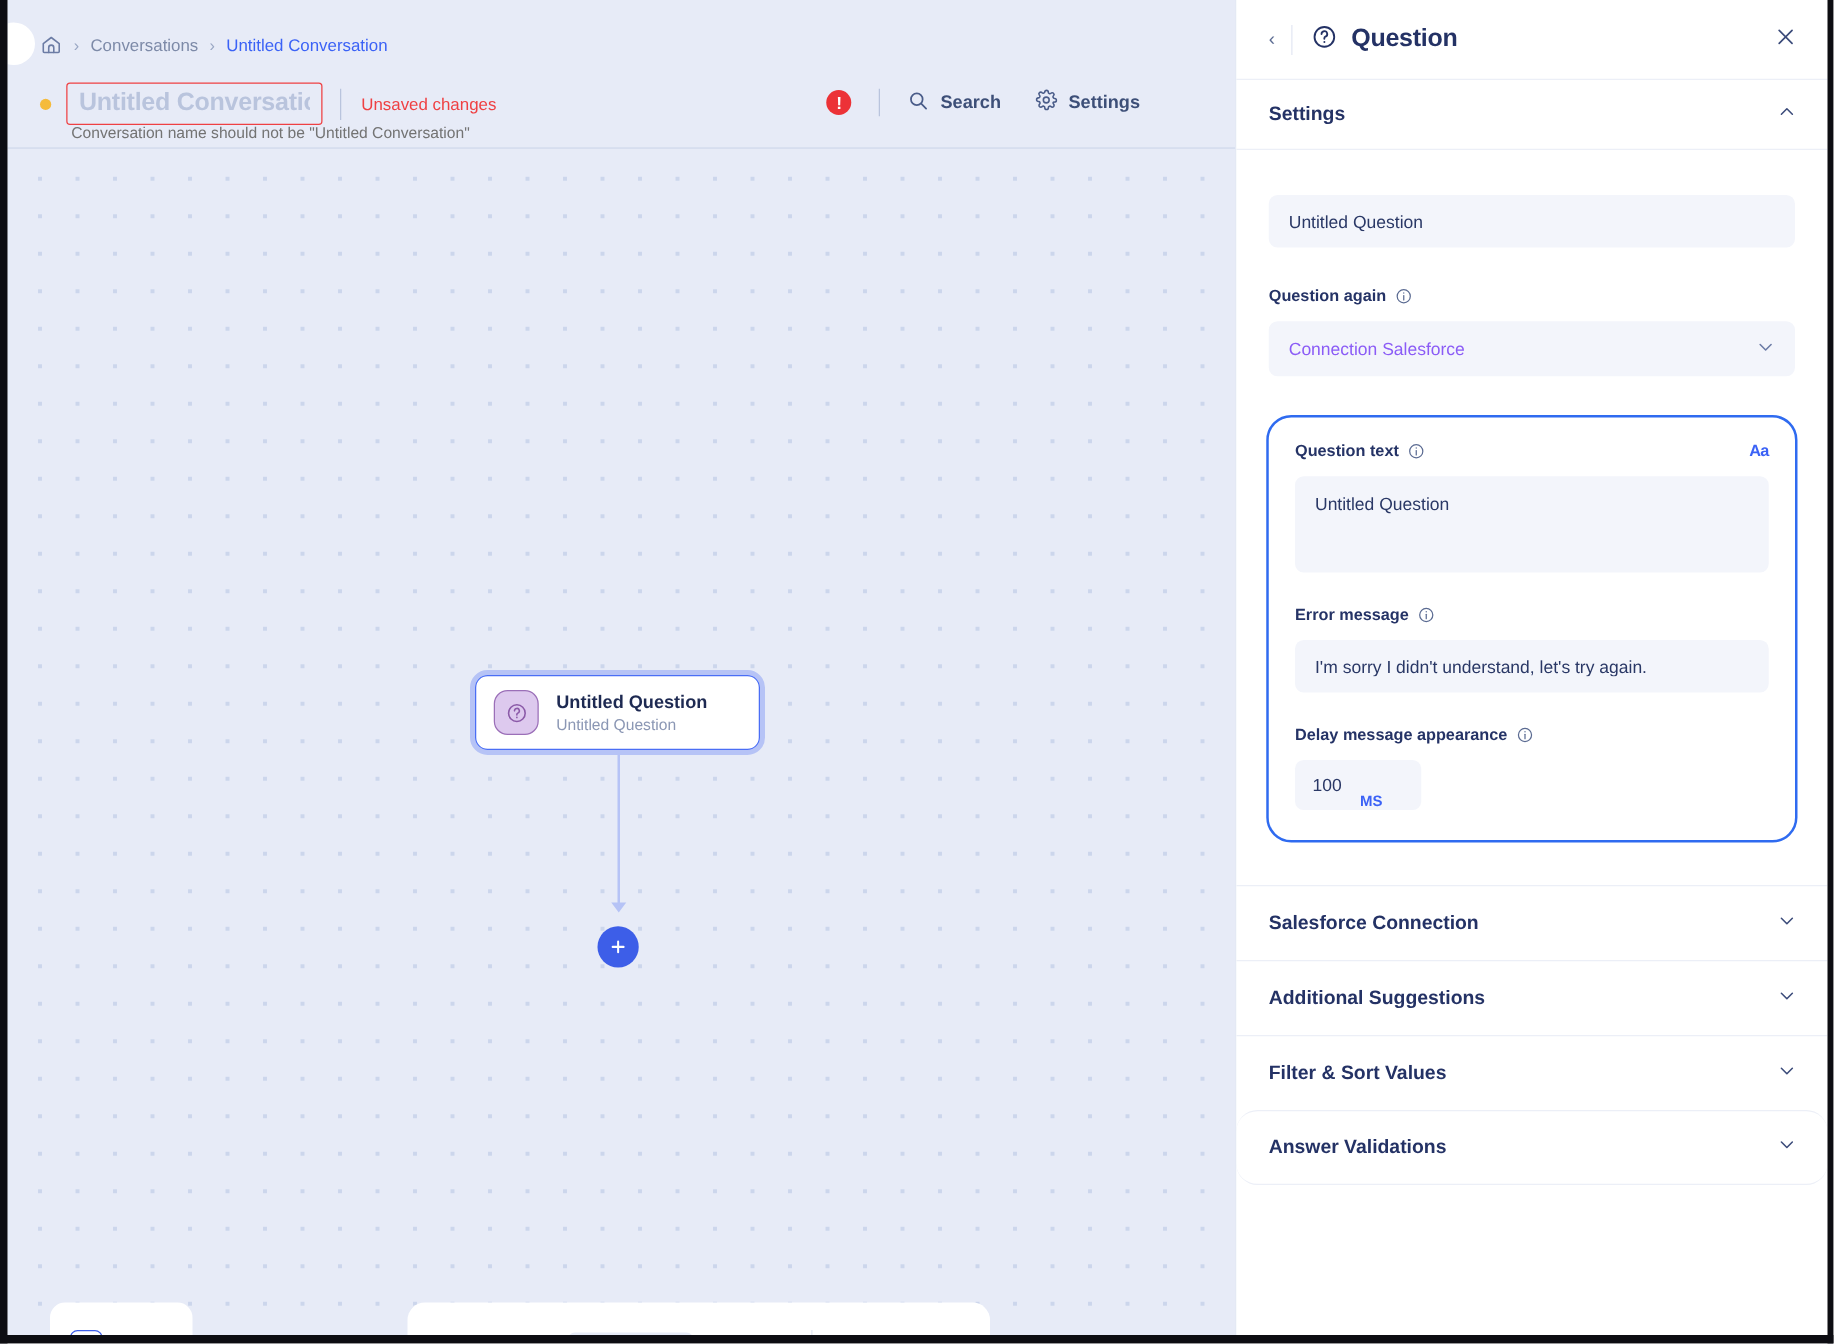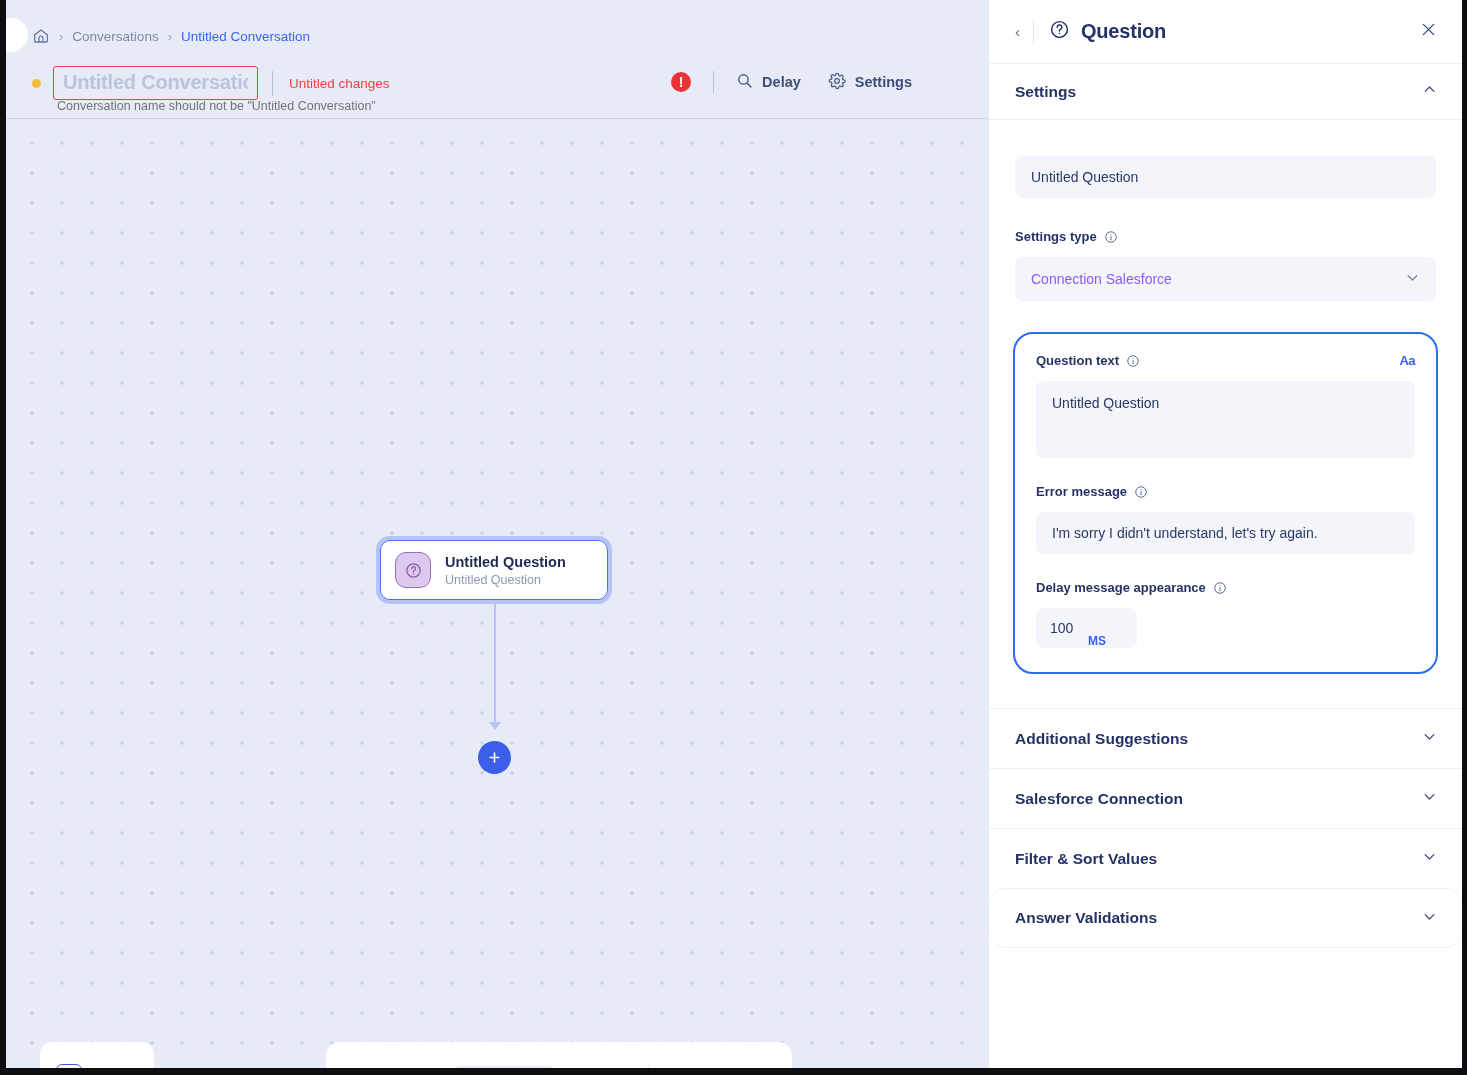--- a/index.html
+++ b/index.html
@@ -439,35 +439,35 @@
         <span class="bc-sep">›</span>
         <span class="bc-item">Conversations</span>
         <span class="bc-sep">›</span>
         <span class="bc-item active">Untitled Conversation</span>
       </div>
 
       <div class="title-row">
         <span class="status-dot"></span>
         <input class="title-input" type="text" value="Untitled Conversation" style="">
         <span class="title-divider"></span>
-        <span class="unsaved">Untitled changes</span>
+        <span class="unsaved">Unsaved changes</span>
       </div>
       <div class="title-error">Conversation name should not be "Untitled Conversation"</div>
 
       <div class="top-actions">
         <span class="alert-badge">!</span>
         <span class="act-divider"></span>
         <button class="act-btn">
           <span>
             <svg width="17" height="17" viewBox="0 0 24 24" fill="none" stroke="#4a5c89" stroke-width="2" stroke-linecap="round">
               <circle cx="10.5" cy="10.5" r="6.6"></circle>
                 <path d="M15.5 15.5 21 21"></path>
             </svg>
           </span>
-          <span>Delay</span>
+          <span>Search</span>
         </button>
         <button class="act-btn">
           <span>
             <svg width="18" height="18" viewBox="0 0 24 24" fill="none" stroke="#4a5c89" stroke-width="1.7" stroke-linecap="round" stroke-linejoin="round">
               <circle cx="12" cy="12" r="3.1"></circle>
               <path d="M19.4 14.5a1.6 1.6 0 0 0 .33 1.77l.06.06a1.9 1.9 0 1 1-2.7 2.7l-.06-.06a1.6 1.6 0 0 0-1.77-.33 1.6 1.6 0 0 0-1 1.47v.17a1.9 1.9 0 1 1-3.8 0v-.09a1.6 1.6 0 0 0-1.05-1.47 1.6 1.6 0 0 0-1.77.33l-.06.06a1.9 1.9 0 1 1-2.7-2.7l.06-.06a1.6 1.6 0 0 0 .33-1.77 1.6 1.6 0 0 0-1.47-1H3.6a1.9 1.9 0 1 1 0-3.8h.09a1.6 1.6 0 0 0 1.47-1.05 1.6 1.6 0 0 0-.33-1.77l-.06-.06a1.9 1.9 0 1 1 2.7-2.7l.06.06a1.6 1.6 0 0 0 1.77.33h.08a1.6 1.6 0 0 0 1-1.47V3.6a1.9 1.9 0 1 1 3.8 0v.09a1.6 1.6 0 0 0 1 1.47 1.6 1.6 0 0 0 1.77-.33l.06-.06a1.9 1.9 0 1 1 2.7 2.7l-.06.06a1.6 1.6 0 0 0-.33 1.77v.08a1.6 1.6 0 0 0 1.47 1h.17a1.9 1.9 0 1 1 0 3.8h-.09a1.6 1.6 0 0 0-1.47 1z"></path>
             </svg>
           </span>
           <span>Settings</span>
         </button>
@@ -545,21 +545,21 @@
       </div>
 
       <div class="settings-content">
 
         <div class="field">
           <input class="text-input" type="text" value="Untitled Question" style="">
         </div>
 
         <div class="field">
           <div class="field-label">
-            <span>Settings type</span>
+            <span>Question again</span>
             <span>
               <svg class="info-icon" width="14" height="14" viewBox="0 0 24 24" fill="none" stroke="#5b6b92" stroke-width="1.7">
                 <circle cx="12" cy="12" r="9"></circle>
                 <path d="M12 11v6" stroke-linecap="round"></path>
                 <circle cx="12" cy="7.6" r="0.95" fill="#5b6b92" stroke="none"></circle>
               </svg>
             </span>
           </div>
           <div class="select-box">
             <span>Connection Salesforce</span>
@@ -618,30 +618,30 @@
           <div class="delay-row">
             <input class="delay-val" type="text" value="100" style="">
             <span class="delay-unit">MS</span>
           </div>
         </div>
       </div>
 
       <div class="sections-after">
 
         <div class="section-head tall">
-          <span class="sh-title">Additional Suggestions</span>
+          <span class="sh-title">Salesforce Connection</span>
           <span class="sh-chev">
             <svg width="15" height="15" viewBox="0 0 24 24" fill="none" stroke="#3b4b7a" stroke-width="2" stroke-linecap="round" stroke-linejoin="round">
                 <path d="M5 9l7 7 7-7"></path>
               </svg>
           </span>
         </div>
 
         <div class="section-head tall">
-          <span class="sh-title">Salesforce Connection</span>
+          <span class="sh-title">Additional Suggestions</span>
           <span class="sh-chev">
             <svg width="15" height="15" viewBox="0 0 24 24" fill="none" stroke="#3b4b7a" stroke-width="2" stroke-linecap="round" stroke-linejoin="round">
                 <path d="M5 9l7 7 7-7"></path>
               </svg>
           </span>
         </div>
 
         <div class="section-head tall">
           <span class="sh-title">Filter &amp; Sort Values</span>
           <span class="sh-chev">

